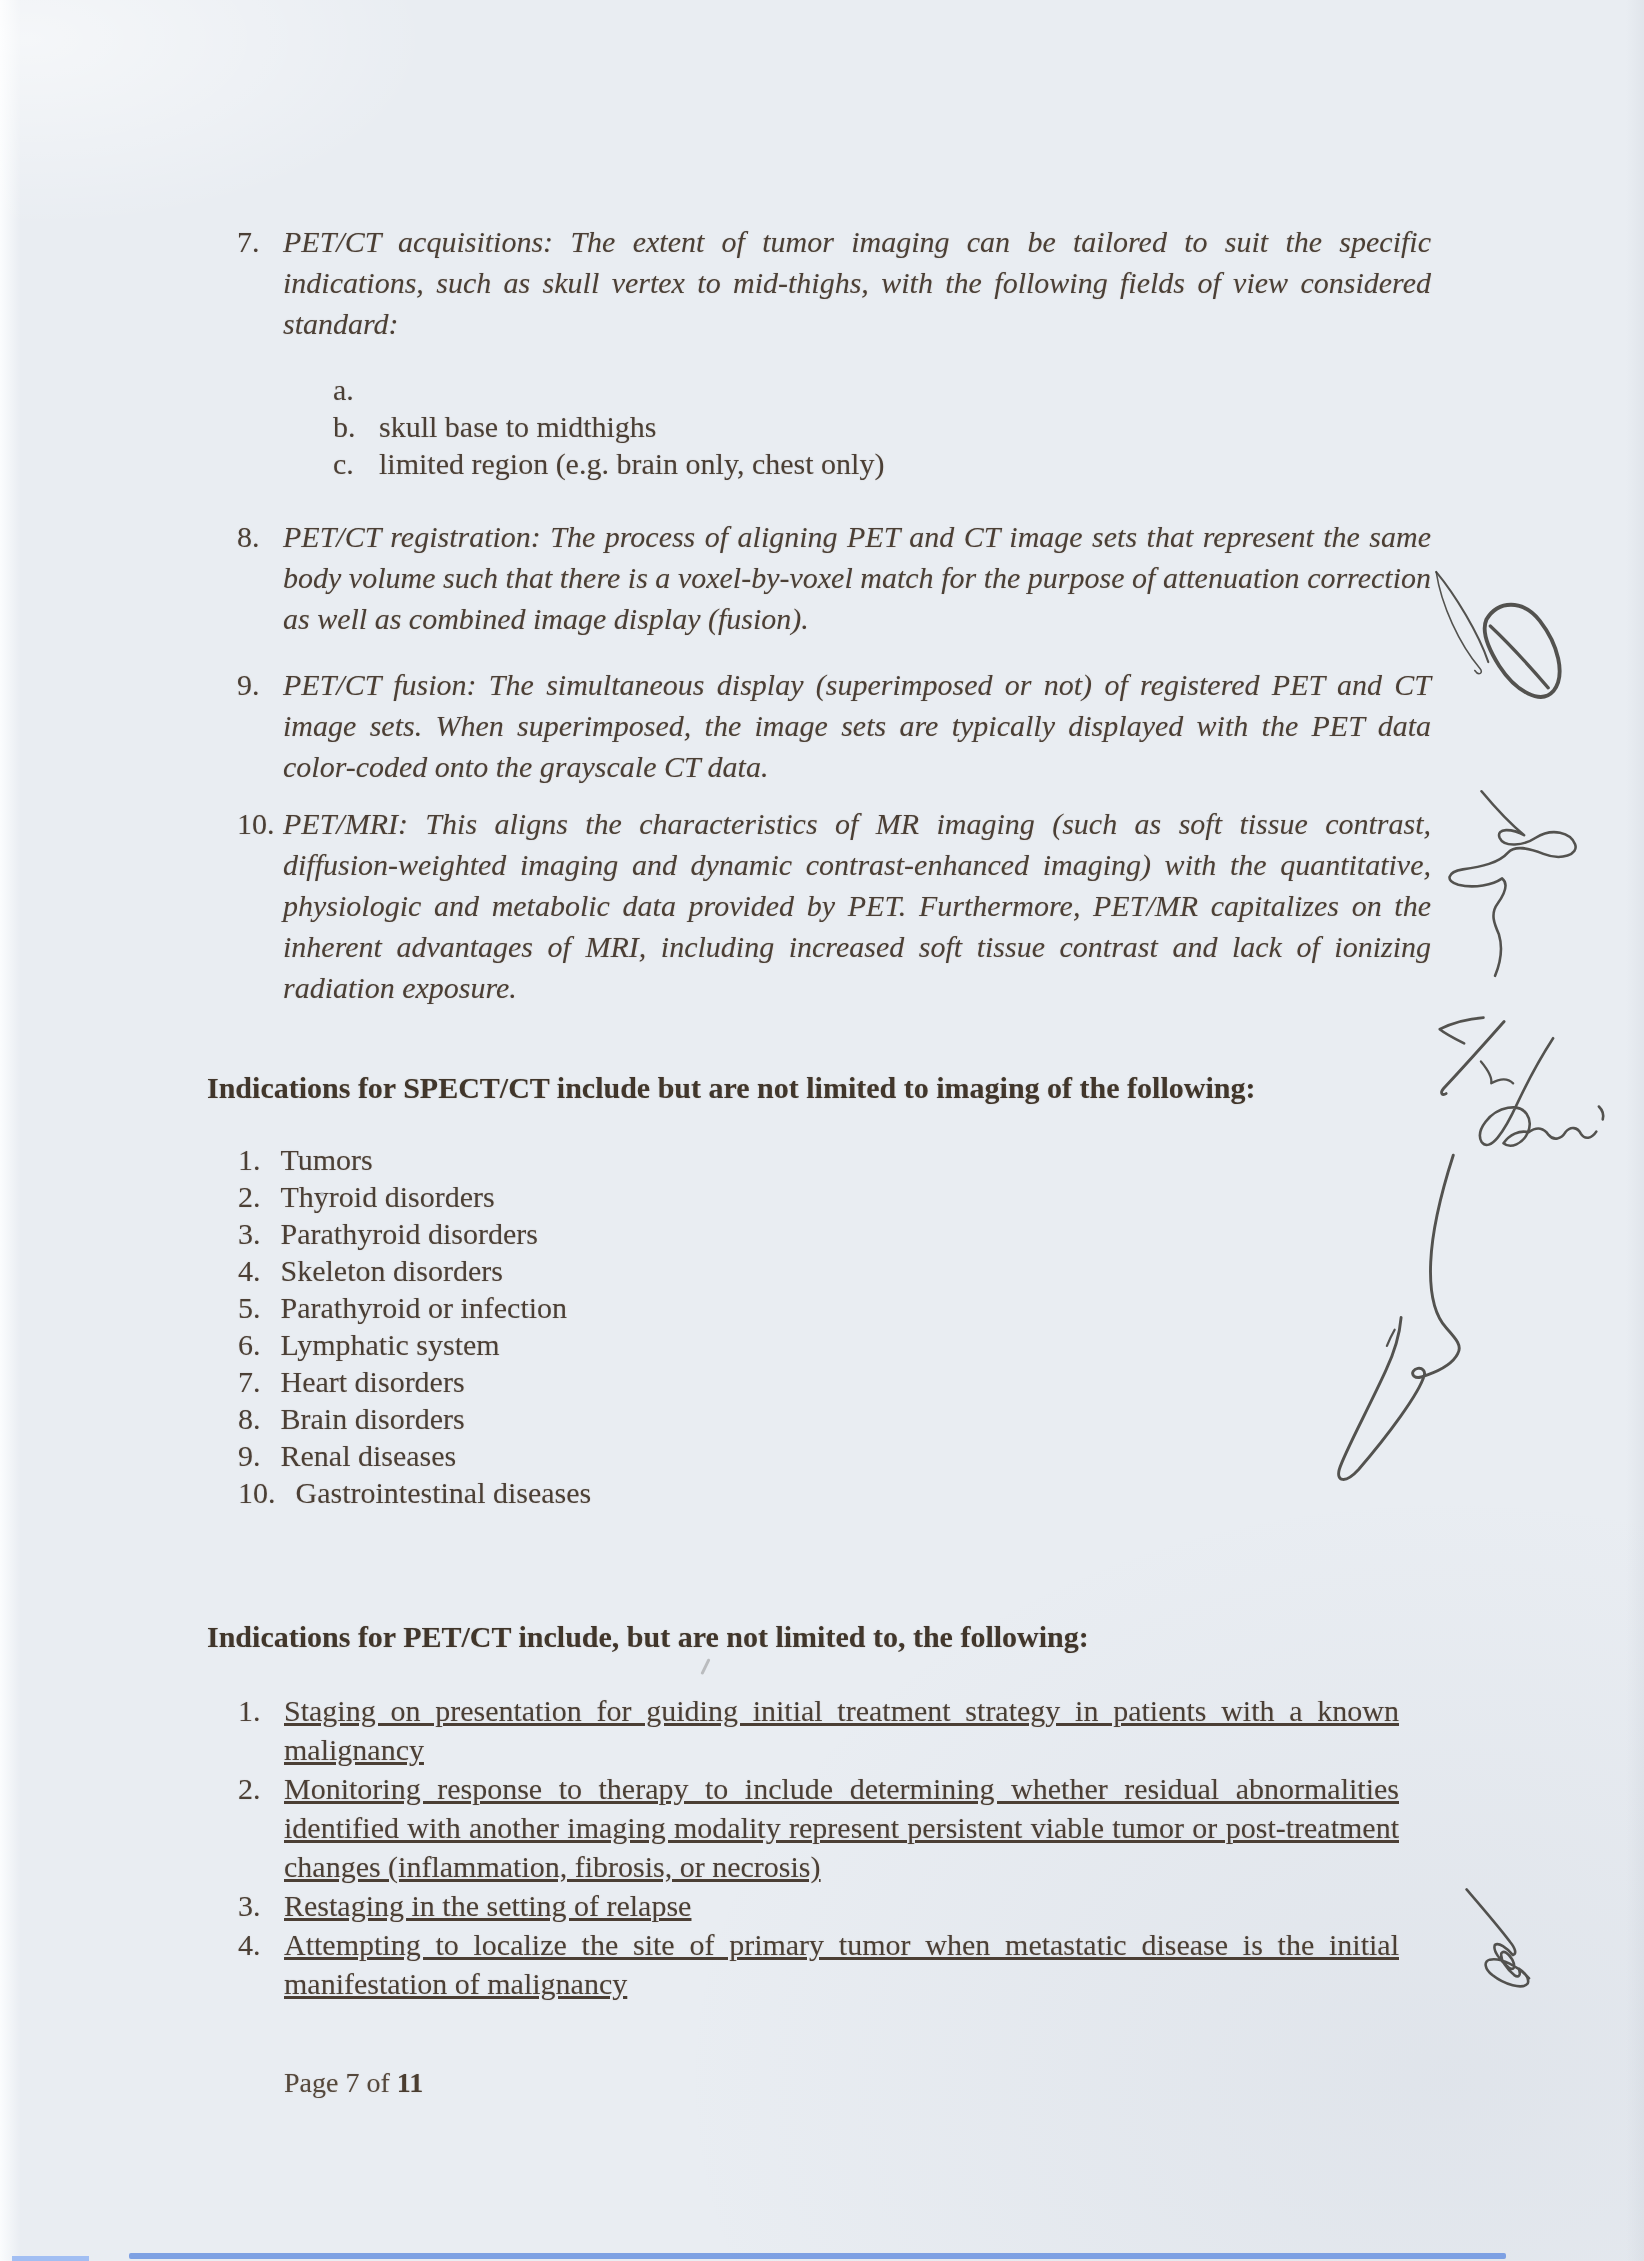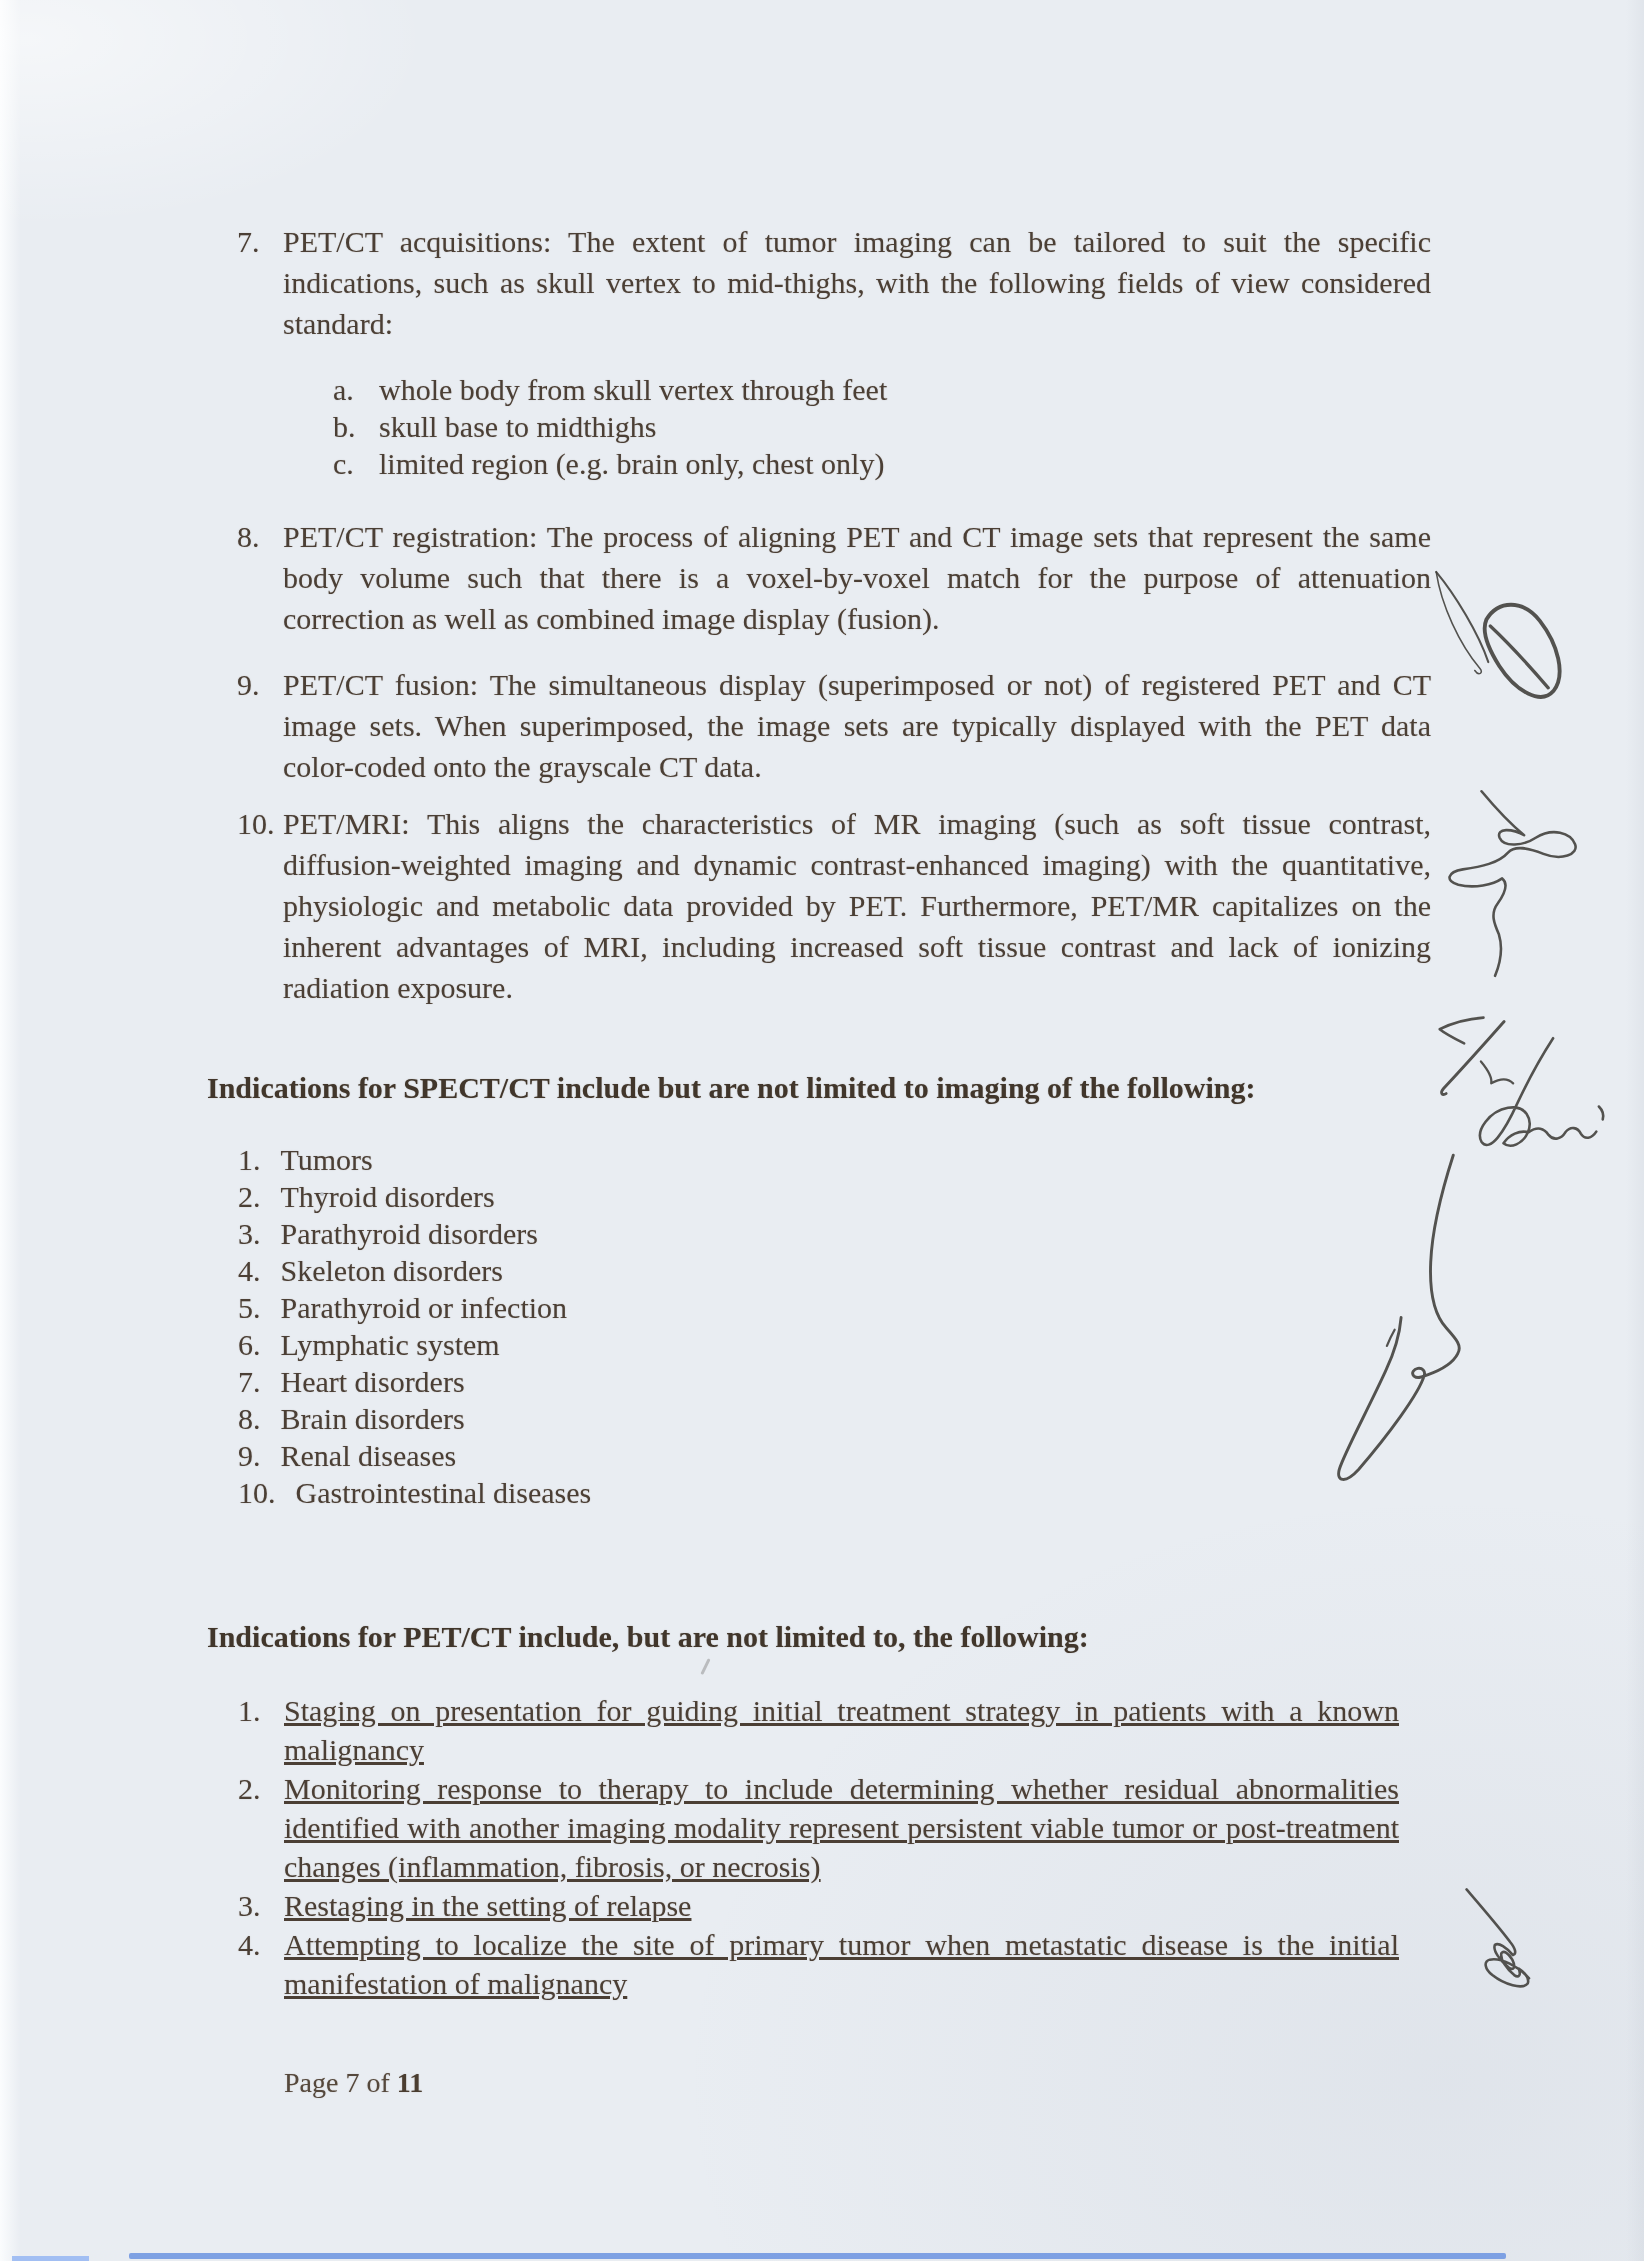--- a/index.html
+++ b/index.html
@@ -21,21 +21,21 @@
   .txt{
     color:#4b3f35;
     font-size:30px;
     text-shadow:0 0 1.3px rgba(90,70,50,.28);
   }
   .def-item{
     position:absolute;left:237px;width:1194px;
     display:flex;align-items:flex-start;
   }
   .def-num{flex:0 0 46px;line-height:41px;}
-  .def-text{flex:1;line-height:41px;text-align:justify;}
+  .def-text{flex:1;line-height:41px;text-align:justify;font-style:italic;}
   .sub-list{position:absolute;left:333px;width:967px;}
   .sub-item{display:flex;line-height:37px;}
   .sub-label{flex:0 0 46px;}
   .heading{
     position:absolute;left:207px;width:1290px;
     font-weight:bold;font-size:30px;line-height:37px;
     color:#41362b;text-shadow:0 0 1.3px rgba(70,55,40,.3);
   }
   .num-list{position:absolute;left:238px;width:1199px;}
   .num-row{display:flex;align-items:flex-start;}
@@ -76,21 +76,20 @@
 <div class="page">
 
   <div class="def-item txt" style="top:221px;">
     <div class="def-num">7.</div>
     <div class="def-text">PET/CT acquisitions: The extent of tumor imaging can be tailored to suit the specific indications, such as skull vertex to mid-thighs, with the following fields of view considered standard:</div>
   </div>
 
   <div class="sub-list txt" style="top:371px;">
     <div class="sub-item">
       <div class="sub-label">a.</div>
-      <div>whole body from skull vertex through feet</div>
     </div>
     <div class="sub-item">
       <div class="sub-label">b.</div>
       <div>skull base to midthighs</div>
     </div>
     <div class="sub-item">
       <div class="sub-label">c.</div>
       <div>limited region (e.g. brain only, chest only)</div>
     </div>
   </div>

